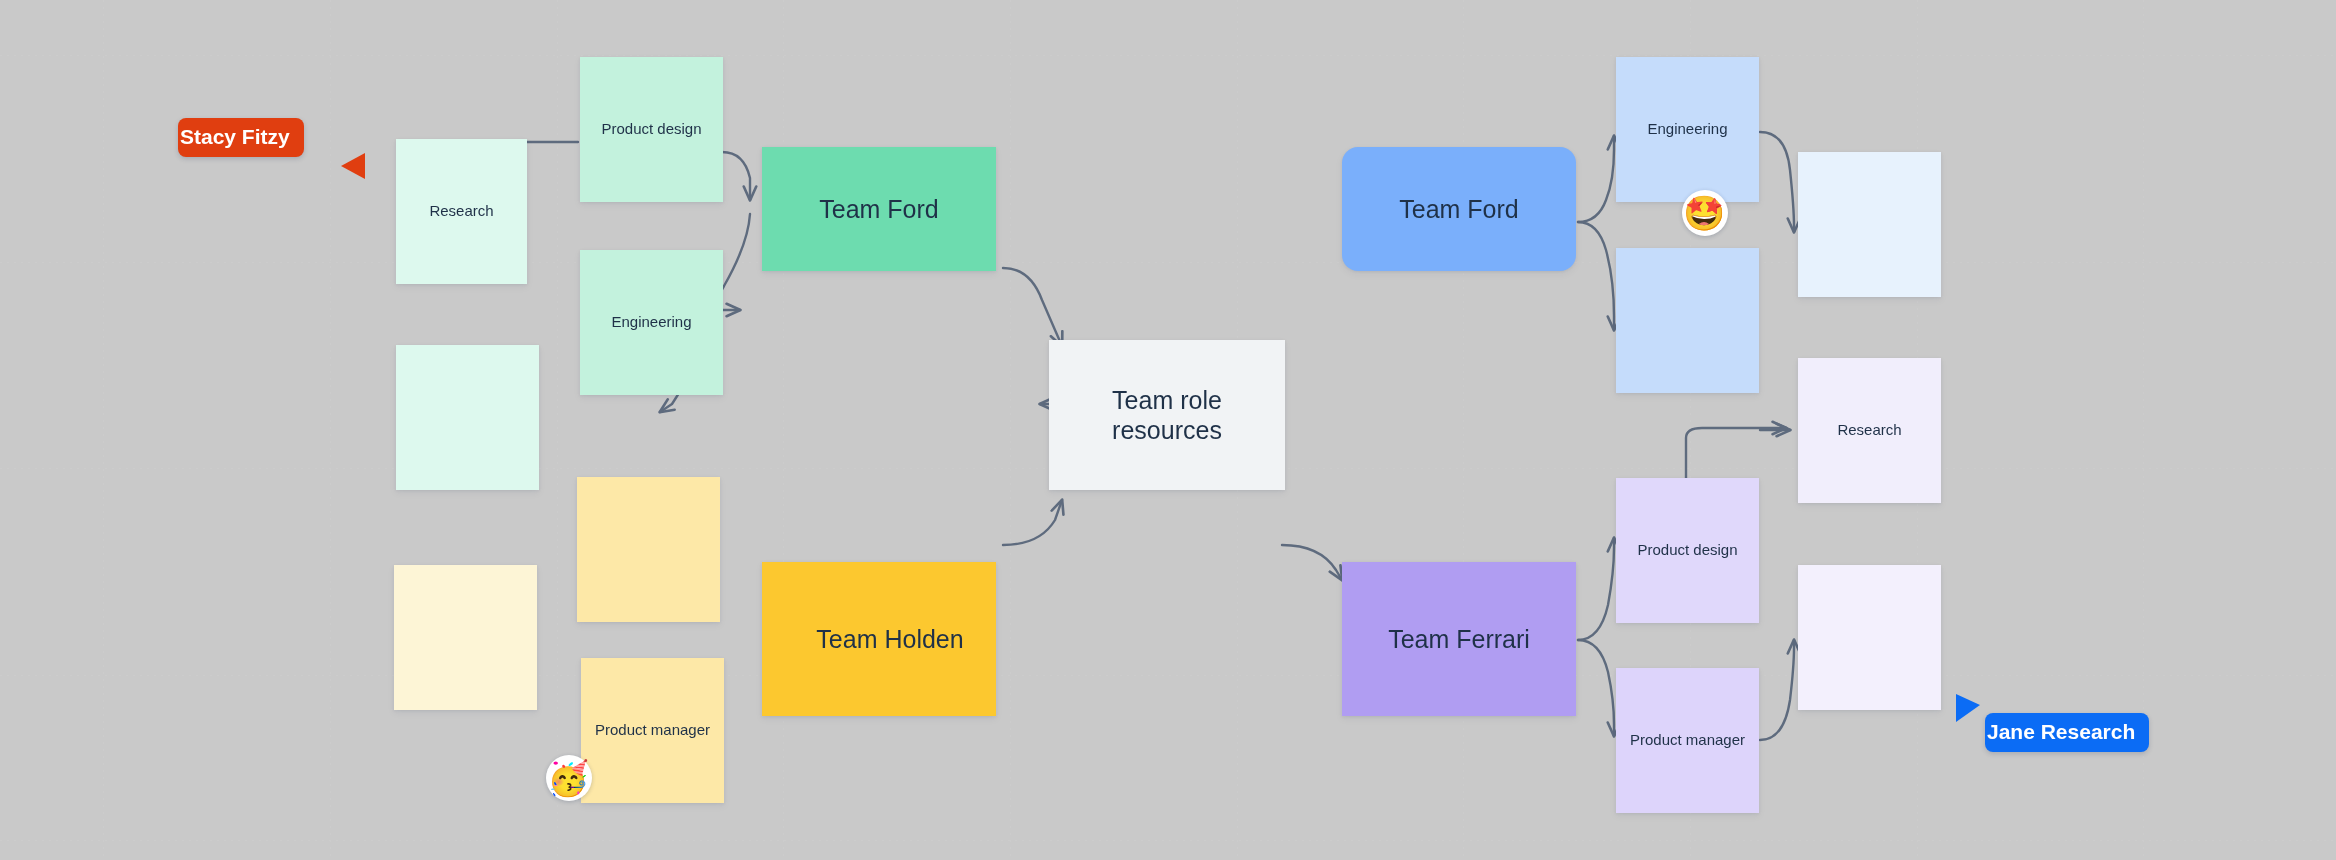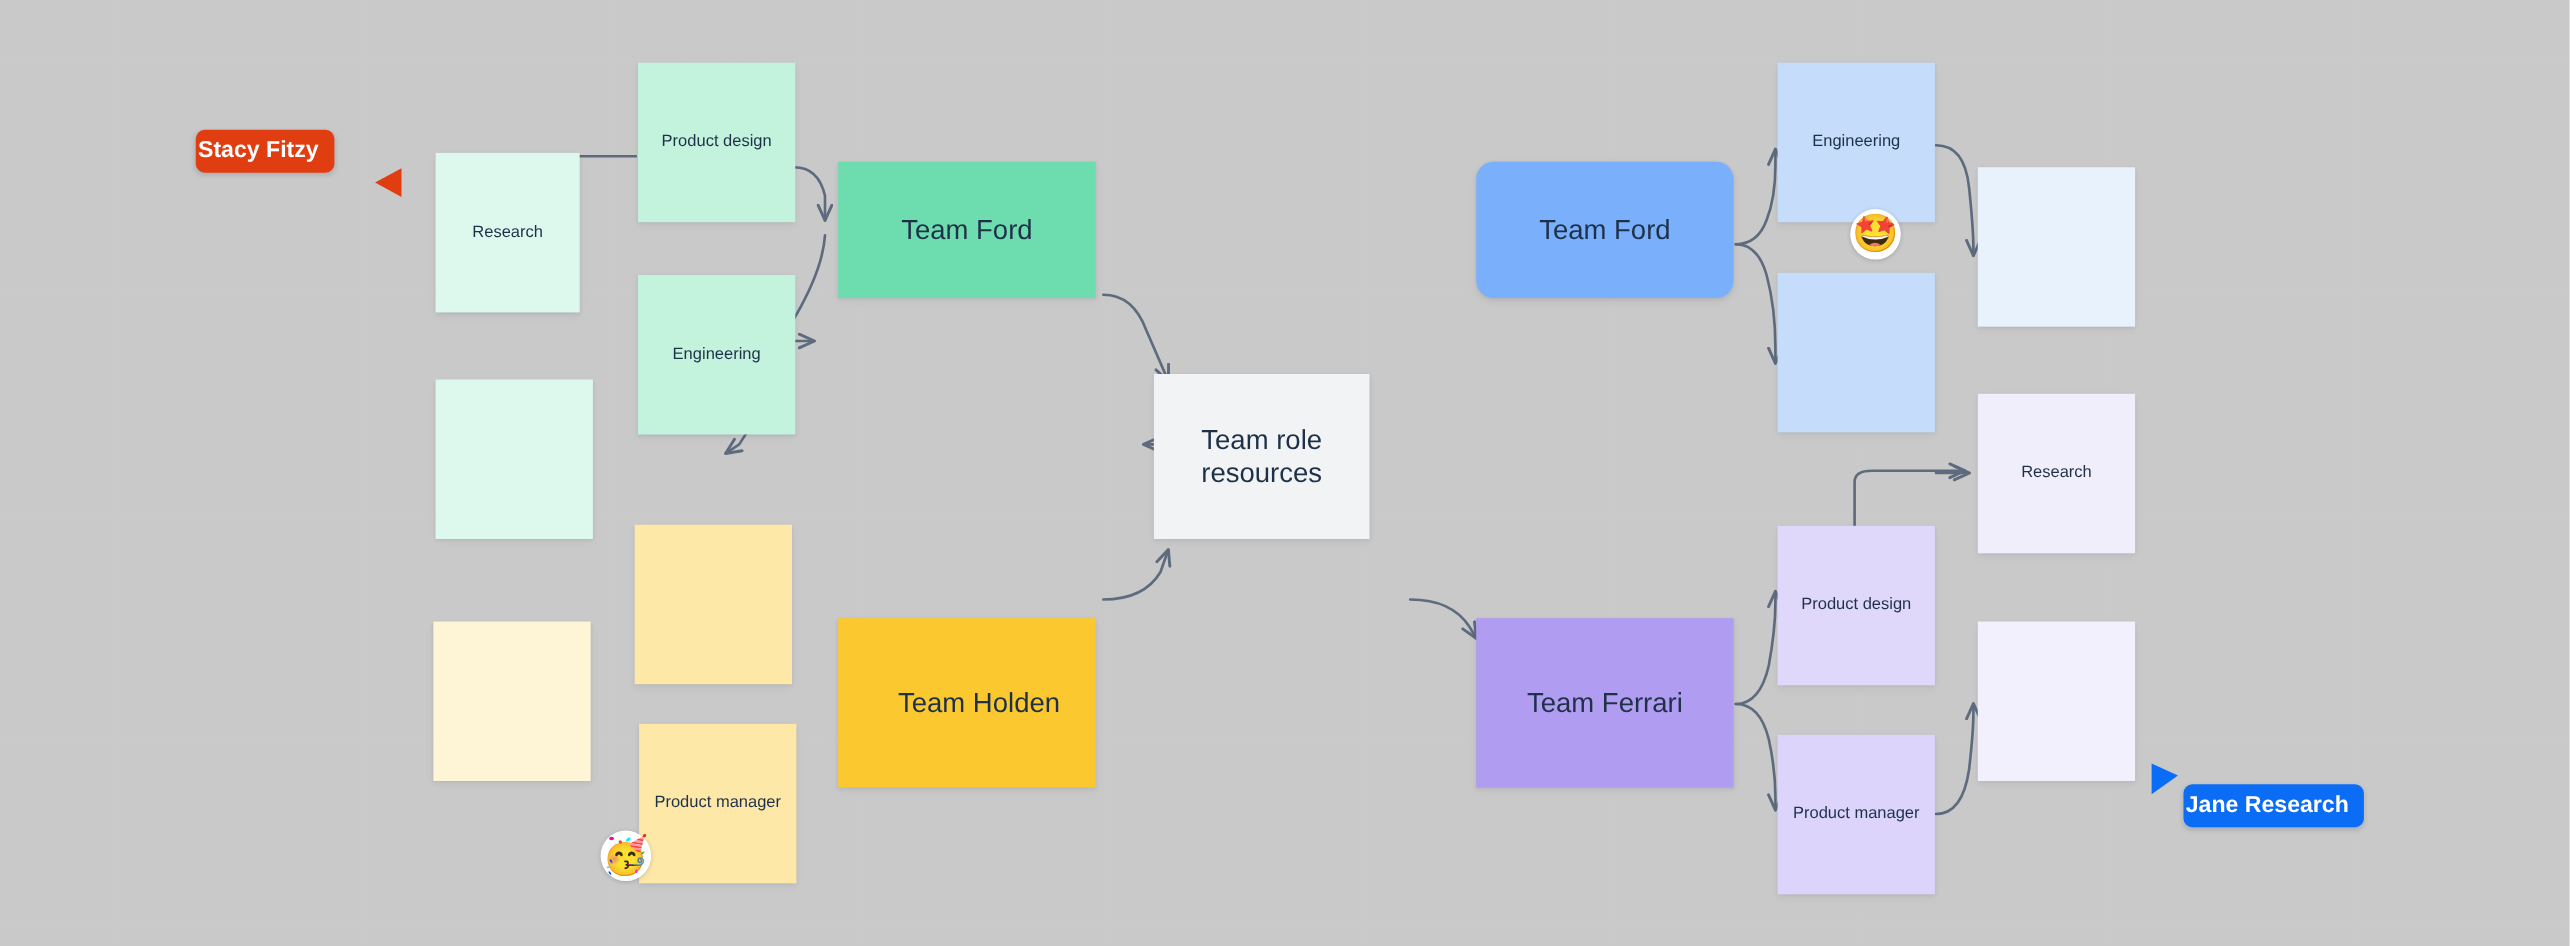--- a/index.html
+++ b/index.html
@@ -175,21 +175,21 @@
       </div>
       <div class="node small" style="left: 394px; top: 565px; width: 143px; height: 145px; background: rgb(253, 245, 214);">
         <span></span>
       </div>
       <div class="node small" style="left: 581px; top: 658px; width: 143px; height: 145px; background: rgb(253, 232, 167);">
         <span>Product manager</span>
       </div>
       <div class="node big" style="left: 762px; top: 562px; width: 234px; height: 154px; background: rgb(252, 200, 47); padding-left: 30px;">
         <span>Team Holden</span>
       </div>
-      <div class="node big" style="left: 1049px; top: 340px; width: 196px; height: 150px; background: rgb(241, 243, 245); text-align: center;">
+      <div class="node big" style="left: 1049px; top: 340px; width: 236px; height: 150px; background: rgb(241, 243, 245); text-align: center;">
         <span>Team role resources</span>
       </div>
       <div class="node small" style="left: 1616px; top: 57px; width: 143px; height: 145px; background: rgb(197, 220, 251);">
         <span>Engineering</span>
       </div>
       <div class="node small" style="left: 1616px; top: 248px; width: 143px; height: 145px; background: rgb(197, 220, 251);">
         <span></span>
       </div>
       <div class="node small" style="left: 1798px; top: 152px; width: 143px; height: 145px; background: rgb(231, 242, 253);">
         <span></span>

